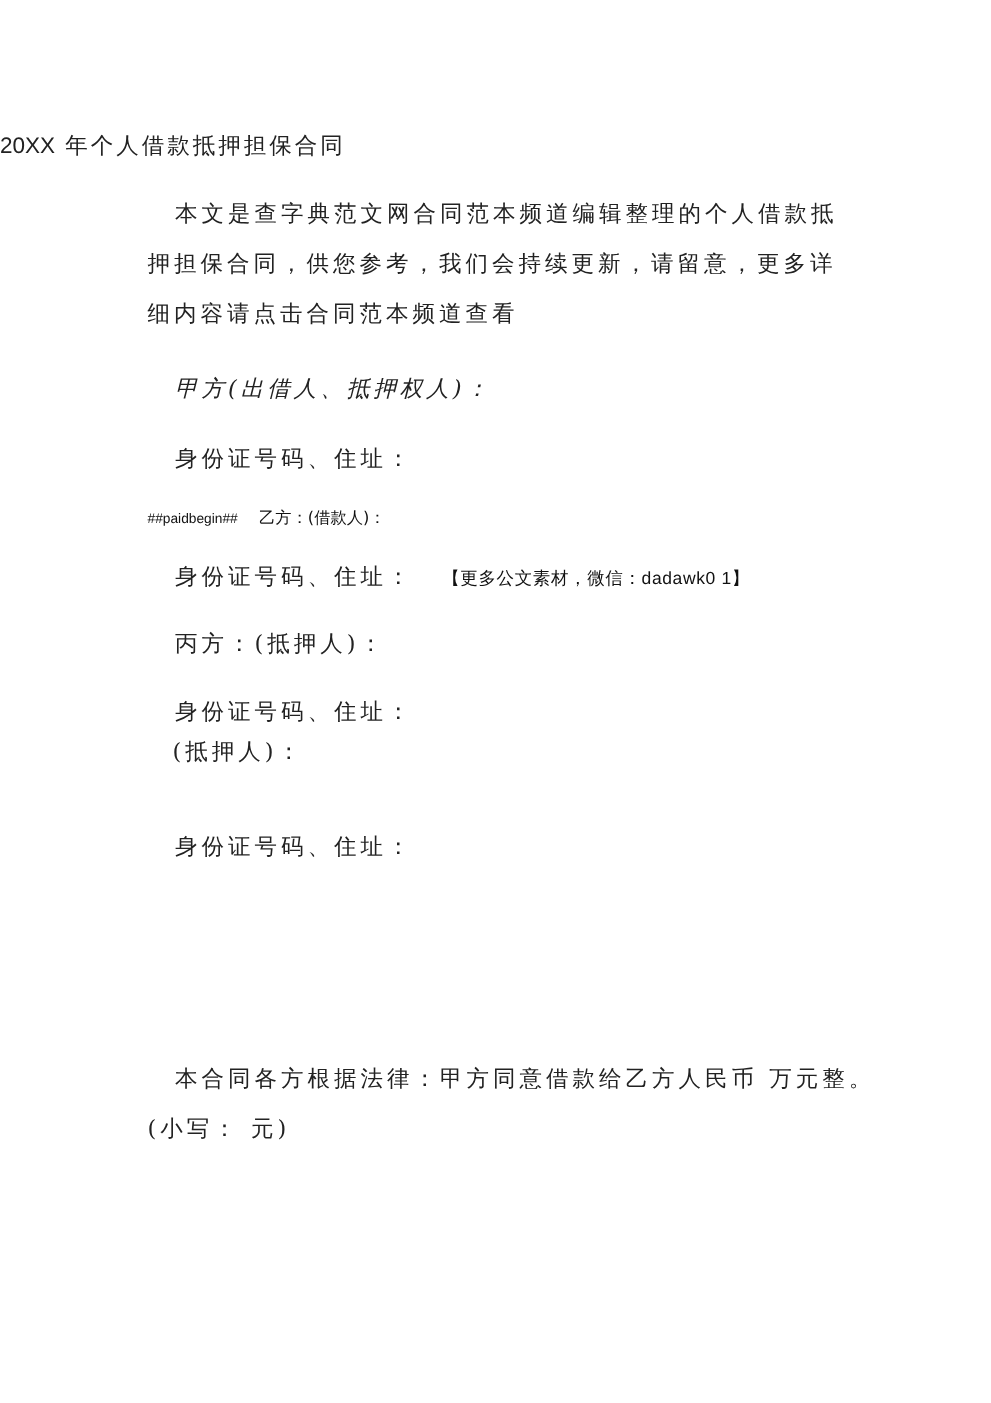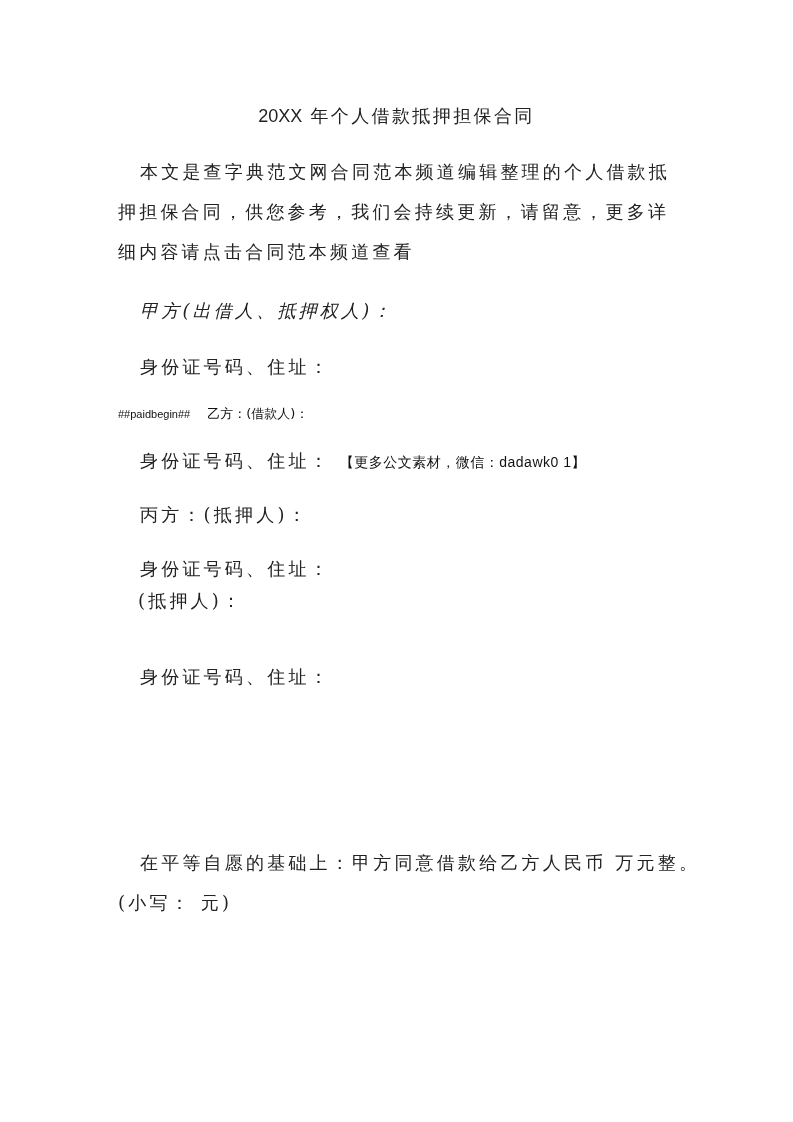--- a/index.html
+++ b/index.html
@@ -1,30 +1,30 @@
 <!DOCTYPE html>
 <html><head>
 <meta charset="utf-8">
 <style>
   html, body { margin: 0; padding: 0; background: #ffffff; }
   body { width: 793px; height: 1122px; position: relative; overflow: hidden;
          font-family: "DejaVu Serif", "Liberation Serif", serif; color: #1a1a1a; }
   .page { position: absolute; left: 0; top: 0; width: 793px; height: 1122px; background: #fff; }
-  .title { position: absolute; top: 104px; left: 0; width: 793px; text-align: center;
+  .title { position: absolute; top: 104px; left: 0; width: 793px; 
            font-size: 18px; letter-spacing: 2.4px; color: #222; }
   .title .num { font-family: "Liberation Sans", sans-serif; letter-spacing: 0; font-size: 18px; }
   .para { position: absolute; left: 118px; width: 560px; font-size: 18px; letter-spacing: 3.2px;
           line-height: 40px; color: #222; }
   .para.indent { text-indent: 22px; }
   .line { position: absolute; left: 140px; font-size: 18px; letter-spacing: 3.2px; color: #222; white-space: nowrap; }
   .small { position: absolute; left: 118px; top: 405px; font-size: 11px; white-space: nowrap;
            font-family: "Liberation Sans", sans-serif; color: #111; }
   .small .cn { margin-left: 14px; font-family: "DejaVu Sans", sans-serif; font-size: 13px; }
   .promo { font-family: "Liberation Sans", sans-serif; font-size: 14px; letter-spacing: 0.5px;
-           color: #111; }
+           margin-left: 14px; color: #111; }
 </style>
 </head>
 <body>
 
 <div class="page">
 
   <div class="title">
     <span class="num">20XX</span>
     <span>年个人借款抵押担保合同</span>
   </div>
@@ -47,18 +47,18 @@
 
   <div class="line" style="top:503px;">丙方：(抵押人)：</div>
 
   <div class="line" style="top:557px;">身份证号码、住址：</div>
 
   <div class="line" style="top:589px; left:138px;">(抵押人)：</div>
 
   <div class="line" style="top:665px;">身份证号码、住址：</div>
 
 
-  <div class="line" style="top:851px;">在平等自愿的基础上：甲方同意借款给乙方人民币 万元整。</div>
+  <div class="line" style="top:851px;">本合同各方根据法律：甲方同意借款给乙方人民币 万元整。</div>
 
   <div class="line" style="top:891px; left:118px;text-align:right;">(小写：  元)</div>
 
 
 </div>
 
 </body></html>

